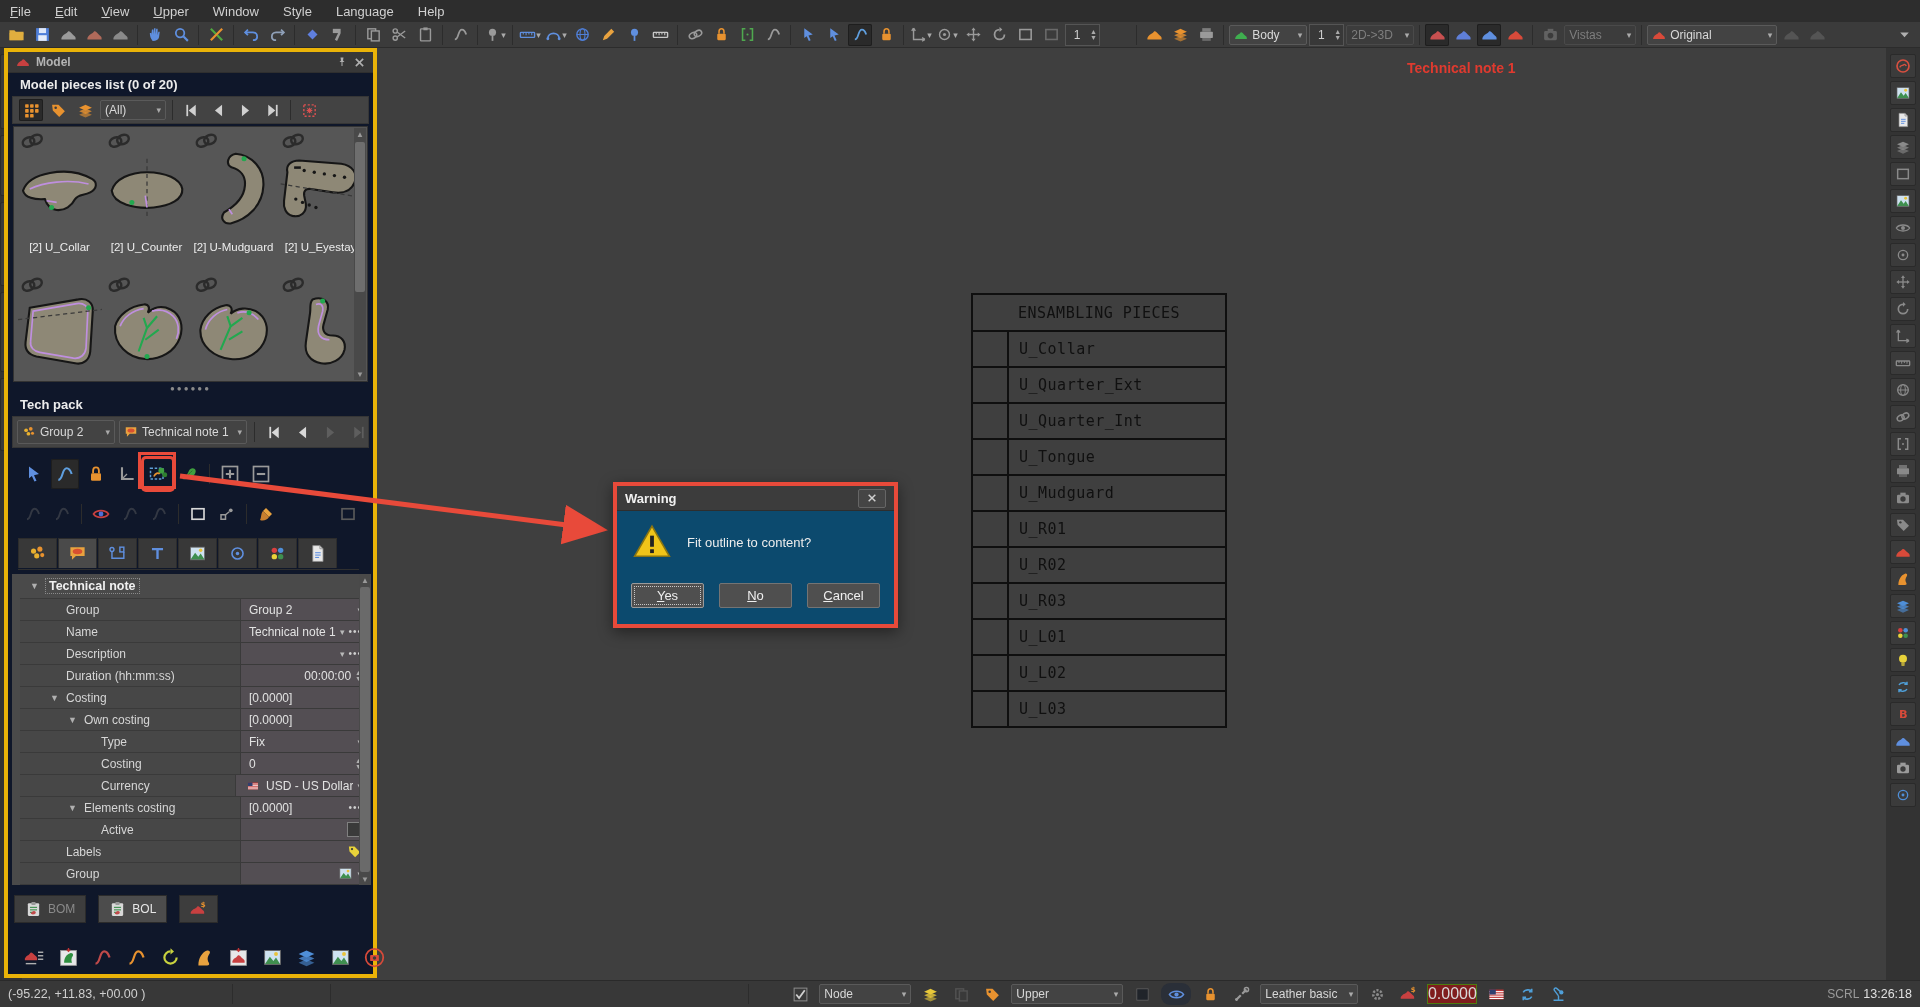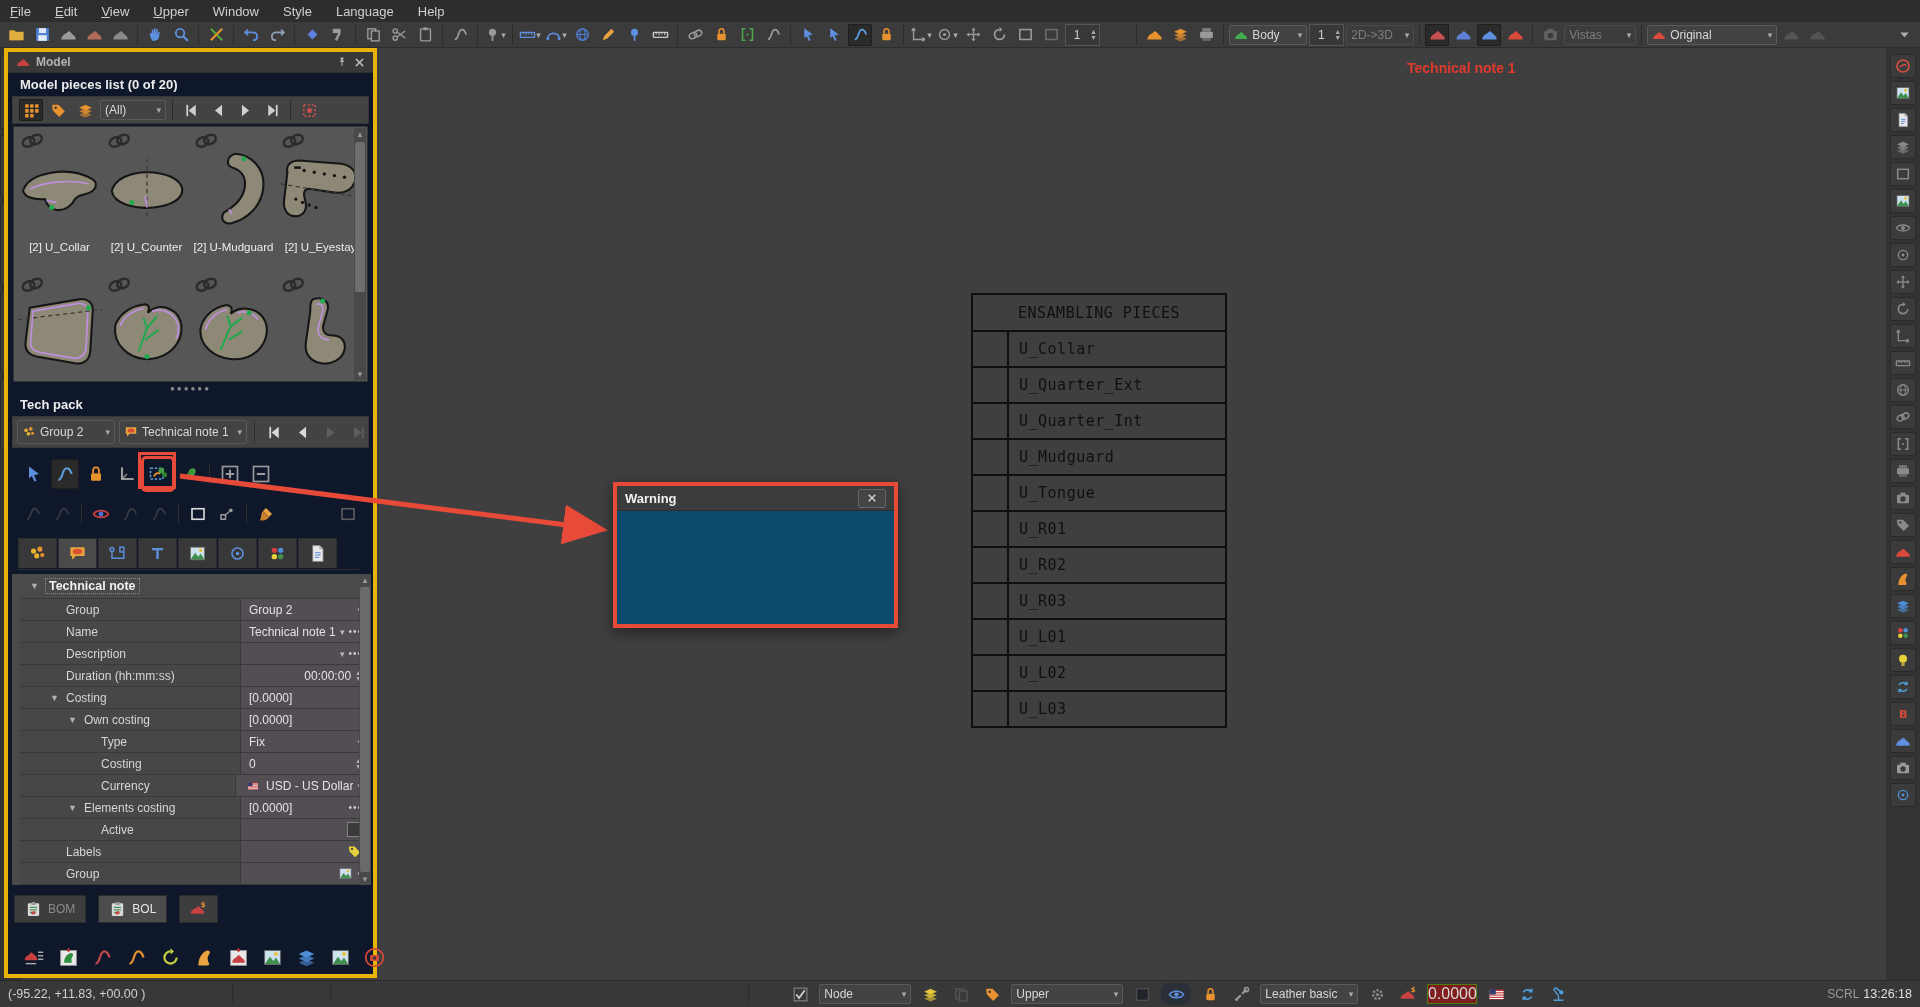--- a/index.html
+++ b/index.html
@@ -1511,25 +1511,25 @@
           <div class="trow">
             <div class="c1"></div>
             <div class="c2">U_Quarter_Ext</div>
           </div>
           <div class="trow">
             <div class="c1"></div>
             <div class="c2">U_Quarter_Int</div>
           </div>
           <div class="trow">
             <div class="c1"></div>
-            <div class="c2">U_Mudguard</div>
+            <div class="c2">U_Tongue</div>
           </div>
           <div class="trow">
             <div class="c1"></div>
-            <div class="c2">U_Tongue</div>
+            <div class="c2">U_Mudguard</div>
           </div>
           <div class="trow">
             <div class="c1"></div>
             <div class="c2">U_R01</div>
           </div>
           <div class="trow">
             <div class="c1"></div>
             <div class="c2">U_R02</div>
           </div>
           <div class="trow">
@@ -1799,15 +1799,32 @@
 
   <div id="dialog">
     <div id="dlgtitle">
       <span class="t">Warning</span>
       <div id="dlgclose">
         <svg class="ig">
             <use href="#sy-xmark"></use>
           </svg>
       </div>
     </div>
+    <div id="dlgbody">
+      <svg id="dlgicon" viewBox="0 0 24 24">
+          <use href="#sy-warning"></use>
+        </svg>
+      <span id="dlgmsg">Fit outline to content?</span>
+      <div id="dlgbtns">
+          <div class="dbtn" data-focus="true">
+            <span>Yes</span>
+          </div>
+          <div class="dbtn" data-focus="false">
+            <span>No</span>
+          </div>
+          <div class="dbtn" data-focus="false">
+            <span>Cancel</span>
+          </div>
+        </div>
+    </div>
   </div>
 
 </div>
 
 </body></html>

